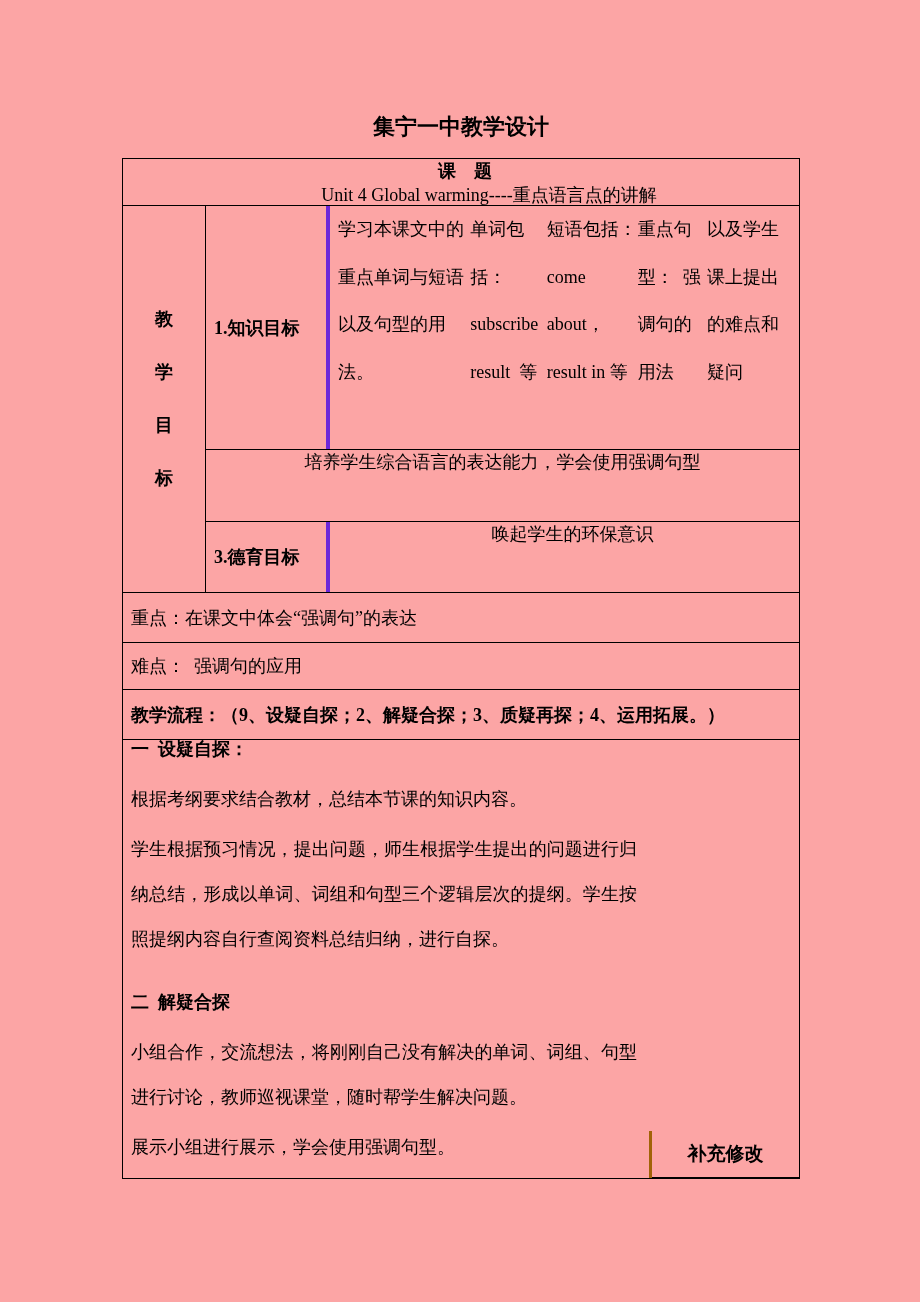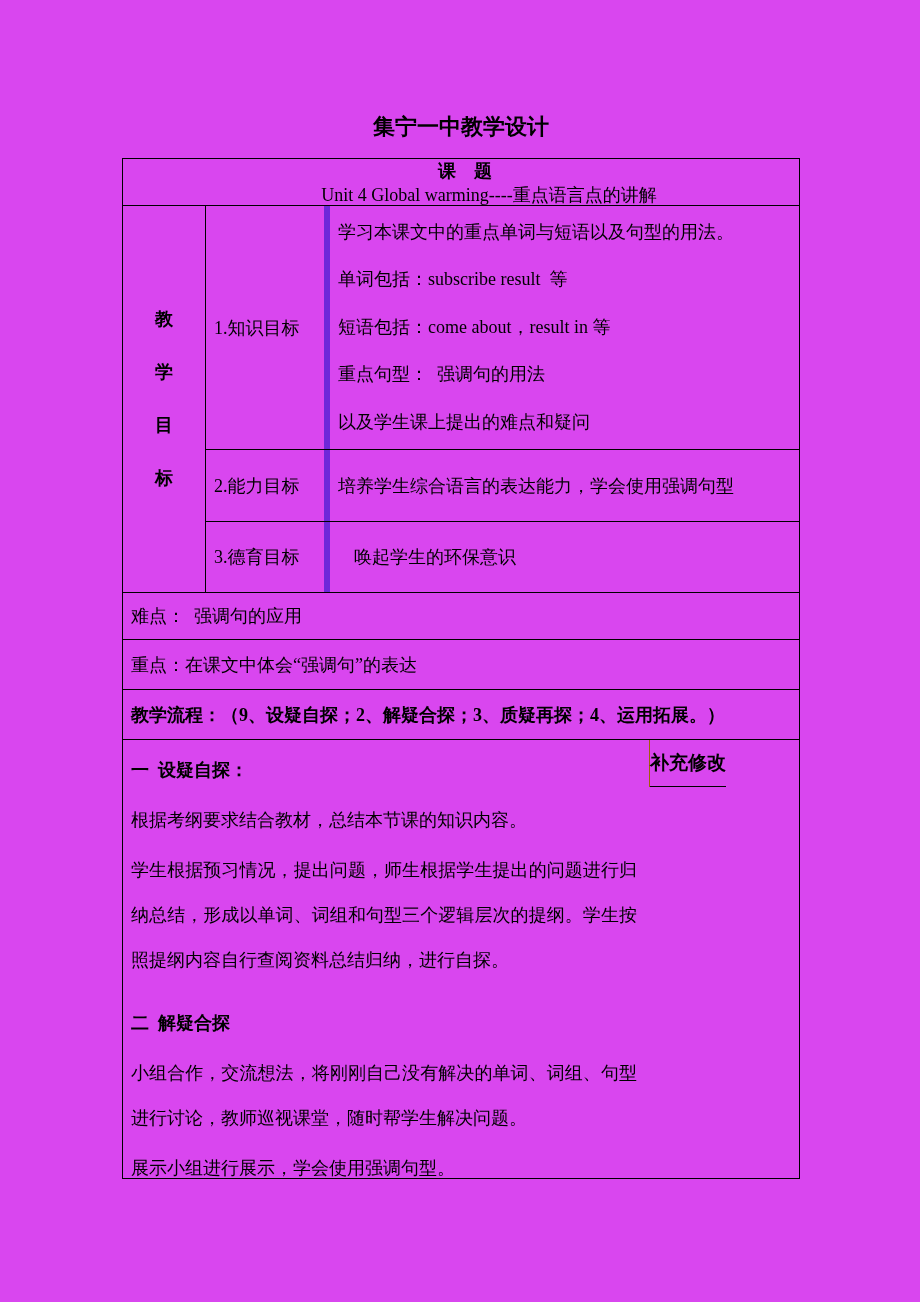--- a/index.html
+++ b/index.html
@@ -1,20 +1,20 @@
 <!DOCTYPE html>
 <html><head>
 <meta charset="utf-8">
 <style>
   * { margin: 0; padding: 0; box-sizing: border-box; }
   html, body { background: #e8e8e8; }
   .page {
     width: 920px;
     height: 1302px;
-    background: #d946ef;
+    background: #fca5a5;
     position: relative;
     margin: 0 auto;
     font-family: "Liberation Serif", "DejaVu Serif", serif;
     color: #000;
     font-size: 18px;
     overflow: hidden;
   }
   [data-bind] { white-space: pre-wrap; }
   .doc {
     position: absolute;
@@ -51,45 +51,45 @@
     justify-content: center;
     align-items: center;
     font-weight: bold;
   }
   .obj-head .vchar { line-height: 53px; }
   .obj-body { flex: 1; display: flex; flex-direction: column; }
   .obj-subrow { display: flex; border-bottom: 1px solid #000; flex: 0 0 auto; }
   .obj-subrow:last-child { border-bottom: none; }
   .obj-label {
     width: 124px;
-    border-right: 6px solid #6d28d9;
+    border-right: 4px solid #6d28d9;
     display: flex;
     align-items: center;
     padding-left: 8px;
-    font-weight: normal;
+    font-weight: bold;
   }
-  .obj-content { flex: 1; padding: 0 8px; display: flex; flex-direction: column; justify-content: center; }
+  .obj-content { flex: 1; padding: 0 8px; display: flex; flex-direction: row; justify-content: center; }
   .subrow-knowledge { height: 244px; }
   .subrow-ability { height: 72px; }
   .subrow-moral { height: 70px; gap: 16px; }
   .k-line { line-height: 47.5px; }
 
   
   .row-key, .row-diff, .row-process { align-items: center; padding-left: 8px; }
   .row-key { height: 50px; }
   .row-diff { height: 47px; }
   .row-process { height: 50px; font-weight: bold; }
 
   
-  .row-main { height: 438px; align-items: flex-start; font-family: Liberation Serif, serif; }
+  .row-main { height: 438px; align-items: flex-end; font-family: Liberation Serif, serif; }
   .main-left { flex: 1; padding: 8px 12px 8px 8px; }
   .sec-heading { font-weight: bold; line-height: 45px; }
   .sec-heading.second { margin-top: 18px; }
   .main-left p { line-height: 45px; text-align: justify; margin-top: 5px; }
-  .main-right { width: 150px; border-left: 1px solid #a16207; display: flex; }
+  .main-right { width: 150px; border-left: 3px solid #a16207; display: flex; flex-direction: column; }
   .side-head {
     height: 47px;
     border-bottom: 1px solid #000;
     display: flex;
     align-items: center;
     justify-content: center;
     font-weight: bold;
     font-size: 19px;
   }
   .side-body { flex: 1; }
@@ -123,38 +123,37 @@
             <div class="obj-content">
               <div class="k-line" data-bind="table.objectives.rows.0.lines.0">学习本课文中的重点单词与短语以及句型的用法。</div>
               <div class="k-line" data-bind="table.objectives.rows.0.lines.1">单词包括：subscribe result  等</div>
               <div class="k-line" data-bind="table.objectives.rows.0.lines.2">短语包括：come about，result in 等</div>
               <div class="k-line" data-bind="table.objectives.rows.0.lines.3">重点句型：  强调句的用法</div>
               <div class="k-line" data-bind="table.objectives.rows.0.lines.4">以及学生课上提出的难点和疑问</div>
             </div>
           </div>
 
           <div class="obj-subrow subrow-ability">
-            <div class="obj-label" data-bind="table.objectives.rows.1.label">2.能力目标</div>
             <div class="obj-content" data-bind="table.objectives.rows.1.line">培养学生综合语言的表达能力，学会使用强调句型</div>
           </div>
 
           <div class="obj-subrow subrow-moral">
             <div class="obj-label" data-bind="table.objectives.rows.2.label">3.德育目标</div>
             <div class="obj-content" data-bind="table.objectives.rows.2.line">唤起学生的环保意识</div>
           </div>
 
         </div>
       </div>
 
+      <div class="row row-key">
+        <span data-bind="table.key_point">重点：在课文中体会“强调句”的表达</span>
+      </div>
+
       <div class="row row-diff">
         <span data-bind="table.difficult_point">难点：  强调句的应用</span>
-      </div>
-
-      <div class="row row-key">
-        <span data-bind="table.key_point">重点：在课文中体会“强调句”的表达</span>
       </div>
 
       <div class="row row-process">
         <span data-bind="table.process">教学流程：（9、设疑自探；2、解疑合探；3、质疑再探；4、运用拓展。）</span>
       </div>
 
       <div class="row row-main">
         <div class="main-left">
           <div class="sec-heading" data-bind="table.main.section1_heading">一  设疑自探：</div>
           <p data-bind="table.main.section1_p1">根据考纲要求结合教材，总结本节课的知识内容。</p>

